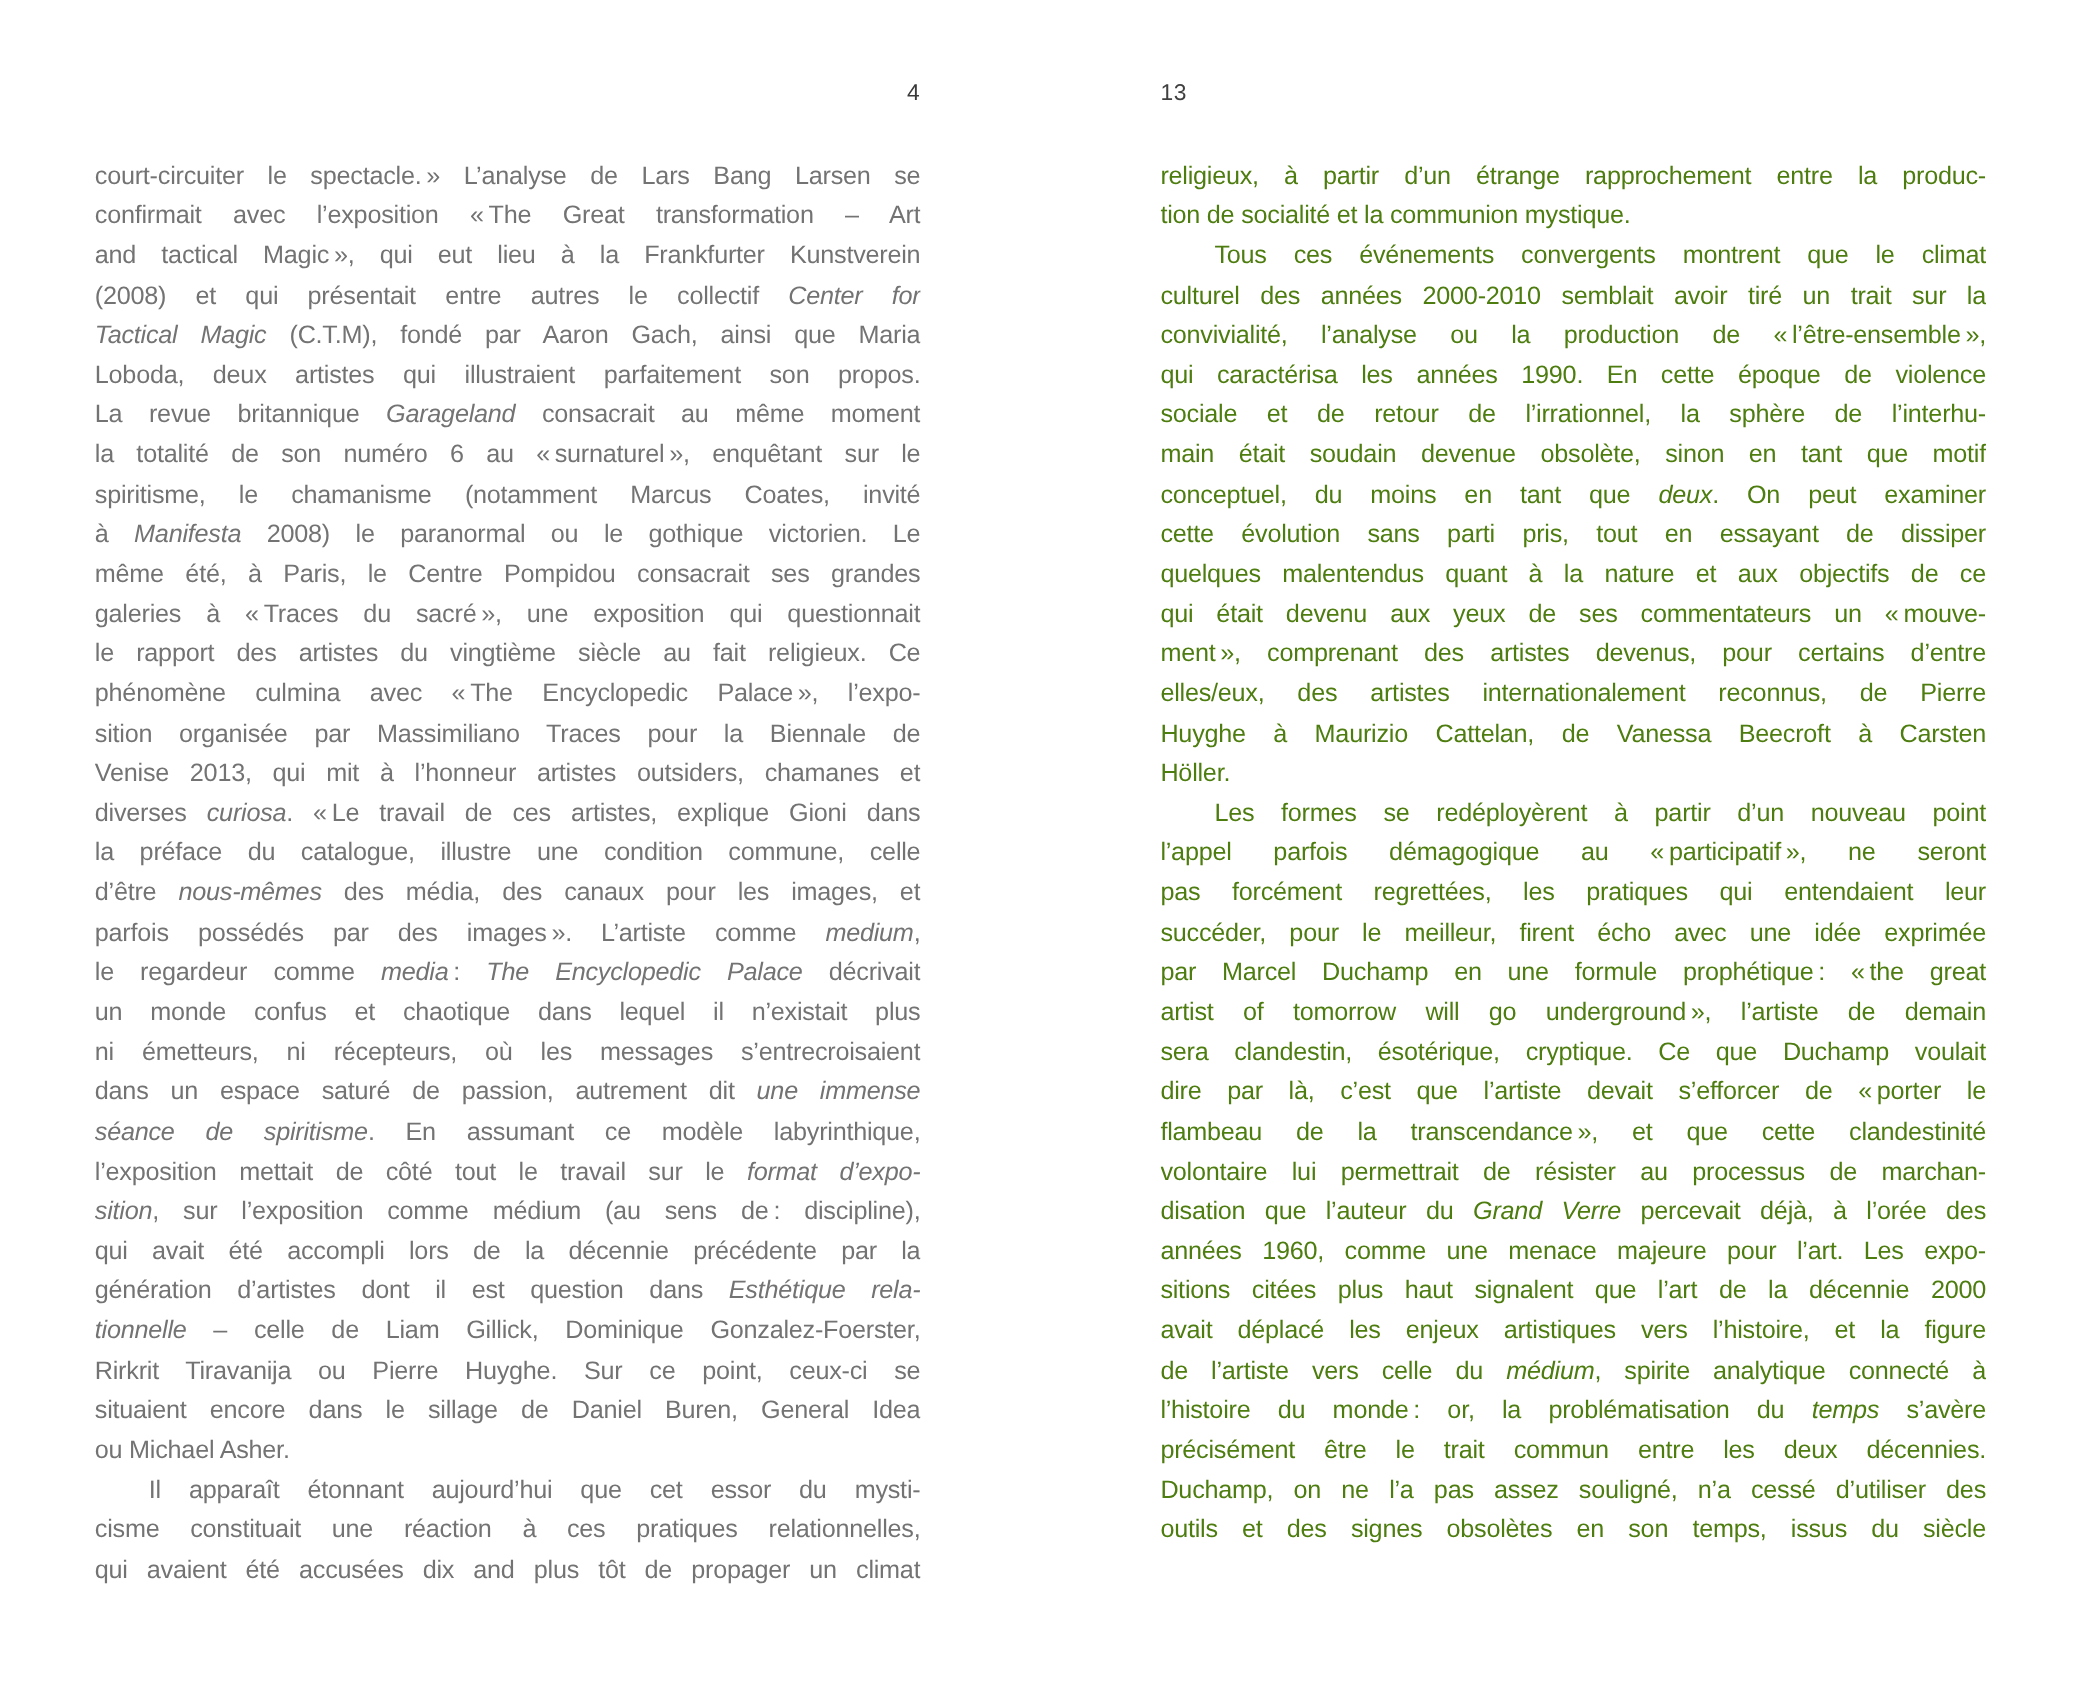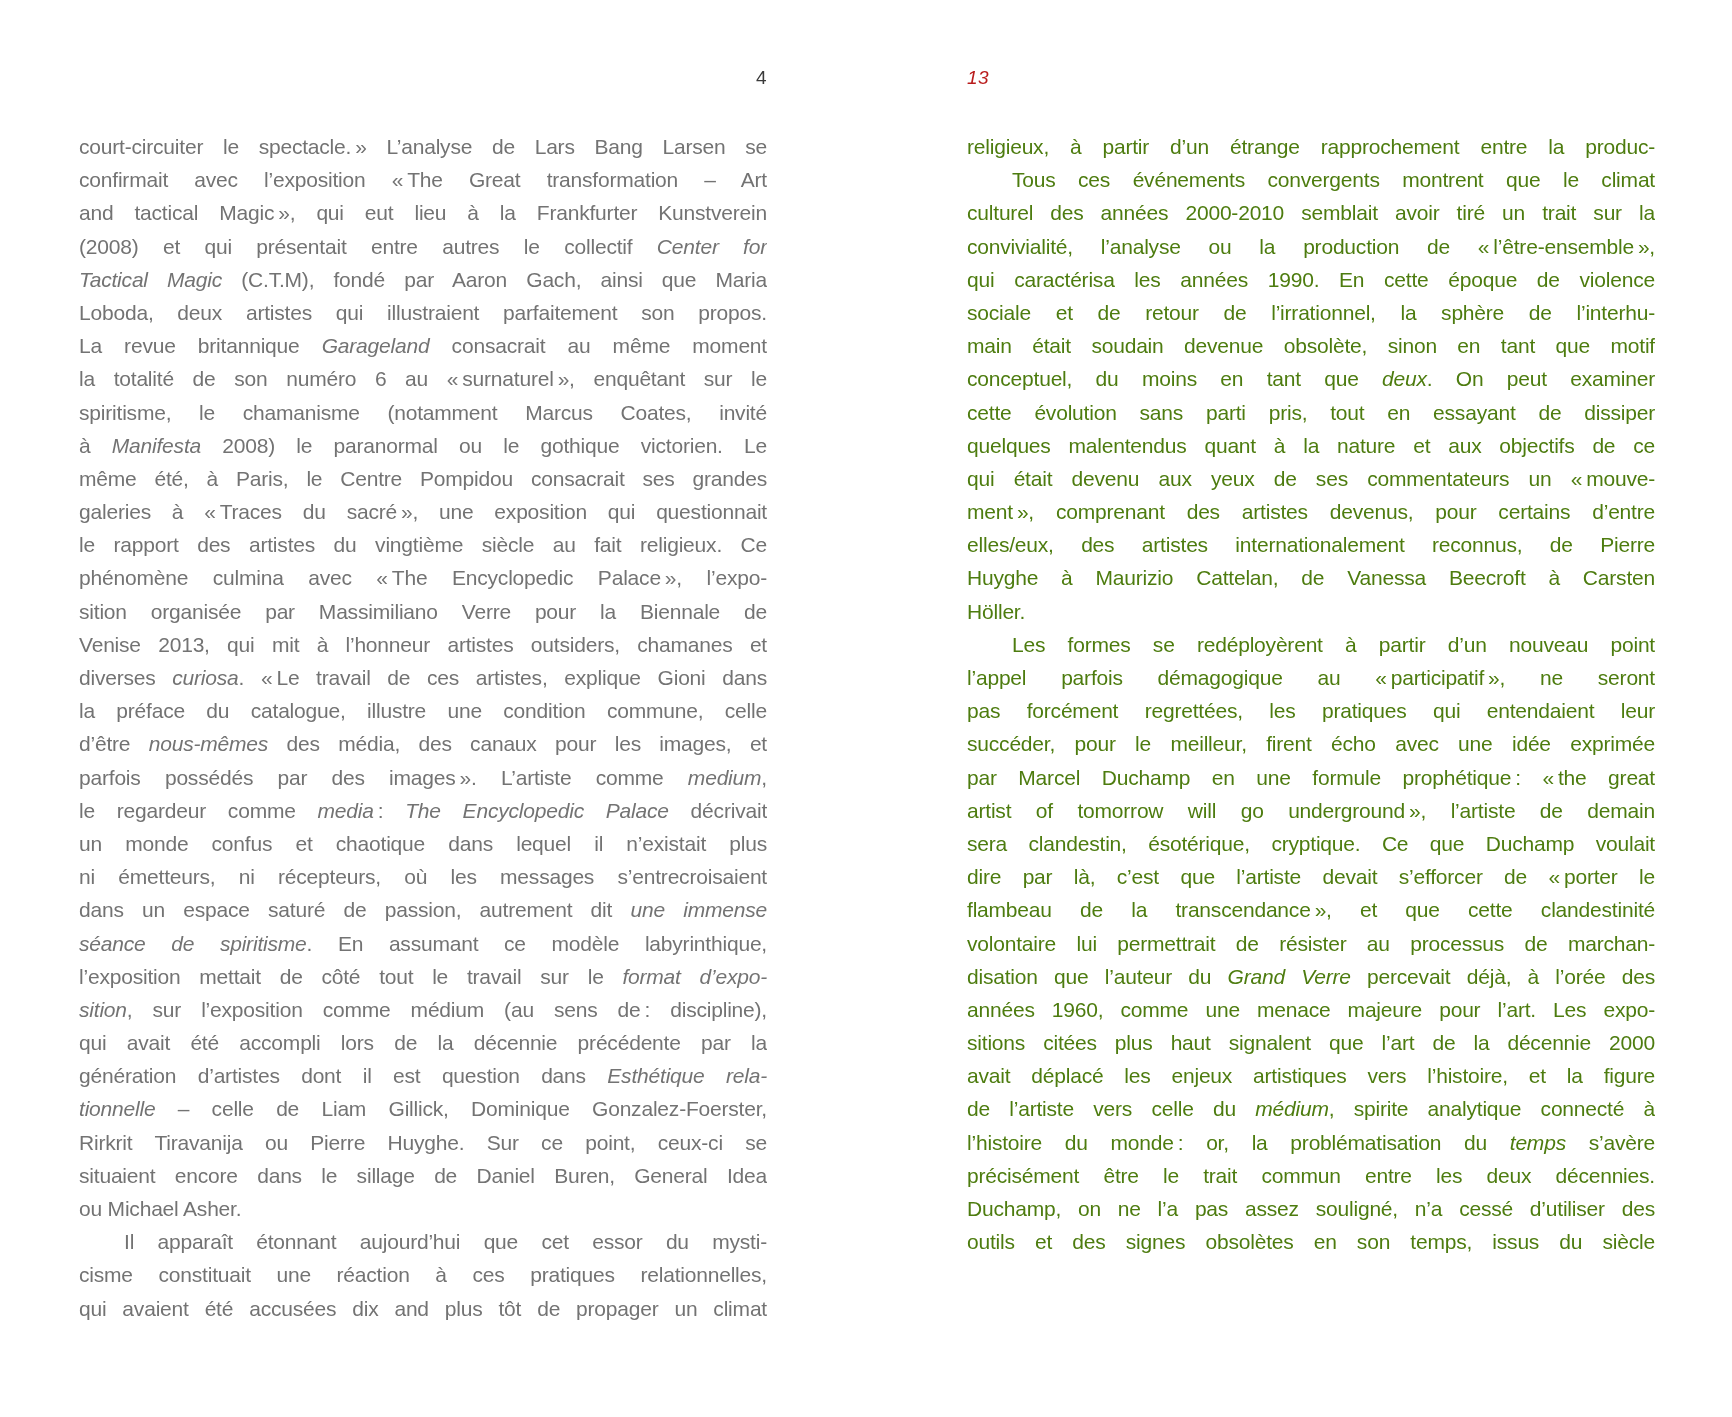--- a/index.html
+++ b/index.html
@@ -42,37 +42,37 @@
   }
   .line.end { text-align-last: left; }
   .line.indent { text-indent: 45px; }
   .line em { font-style: italic; }
 </style>
 </head>
 <body style="background: rgb(255, 255, 255);">
 
 <div class="spread">
   <div class="folio folio-left" style="color: rgb(58, 58, 58);">4</div>
-  <div class="folio folio-right" style="color: #b91c1c; font-style: italic;">13</div>
+  <div class="folio folio-right" style="color: #404040;">13</div>
   <div class="column col-left" style="color: #737373;">
       <div class="line">court-circuiter le spectacle. » L’analyse de Lars Bang Larsen se</div>
       <div class="line">confirmait avec l’exposition « The Great transformation – Art</div>
       <div class="line">and tactical Magic », qui eut lieu à la Frankfurter Kunstverein</div>
       <div class="line">(2008) et qui présentait entre autres le collectif <em>Center for</em></div>
       <div class="line"><em>Tactical Magic</em> (C.T.M), fondé par Aaron Gach, ainsi que Maria</div>
       <div class="line">Loboda, deux artistes qui illustraient parfaitement son propos.</div>
       <div class="line">La revue britannique <em>Garageland</em> consacrait au même moment</div>
       <div class="line">la totalité de son numéro 6 au « surnaturel », enquêtant sur le</div>
       <div class="line">spiritisme, le chamanisme (notamment Marcus Coates, invité</div>
       <div class="line">à <em>Manifesta</em> 2008) le paranormal ou le gothique victorien. Le</div>
       <div class="line">même été, à Paris, le Centre Pompidou consacrait ses grandes</div>
       <div class="line">galeries à « Traces du sacré », une exposition qui questionnait</div>
       <div class="line">le rapport des artistes du vingtième siècle au fait religieux. Ce</div>
       <div class="line">phénomène culmina avec « The Encyclopedic Palace », l’expo-</div>
-      <div class="line">sition organisée par Massimiliano Verre pour la Biennale de</div>
+      <div class="line">sition organisée par Massimiliano Traces pour la Biennale de</div>
       <div class="line">Venise 2013, qui mit à l’honneur artistes outsiders, chamanes et</div>
       <div class="line">diverses <em>curiosa</em>. « Le travail de ces artistes, explique Gioni dans</div>
       <div class="line">la préface du catalogue, illustre une condition commune, celle</div>
       <div class="line">d’être <em>nous-mêmes</em> des média, des canaux pour les images, et</div>
       <div class="line">parfois possédés par des images ». L’artiste comme <em>medium</em>,</div>
       <div class="line">le regardeur comme <em>media</em> : <em>The Encyclopedic Palace</em> décrivait</div>
       <div class="line">un monde confus et chaotique dans lequel il n’existait plus</div>
       <div class="line">ni émetteurs, ni récepteurs, où les messages s’entrecroisaient</div>
       <div class="line">dans un espace saturé de passion, autrement dit <em>une immense</em></div>
       <div class="line"><em>séance de spiritisme</em>. En assumant ce modèle labyrinthique,</div>
@@ -83,20 +83,21 @@
       <div class="line"><em>tionnelle</em> – celle de Liam Gillick, Dominique Gonzalez-Foerster,</div>
       <div class="line">Rirkrit Tiravanija ou Pierre Huyghe. Sur ce point, ceux-ci se</div>
       <div class="line">situaient encore dans le sillage de Daniel Buren, General Idea</div>
       <div class="line end">ou Michael Asher.</div>
       <div class="line indent">Il apparaît étonnant aujourd’hui que cet essor du mysti-</div>
       <div class="line">cisme constituait une réaction à ces pratiques relationnelles,</div>
       <div class="line">qui avaient été accusées dix and plus tôt de propager un climat</div>
     </div>
   <div class="column col-right" style="color: #4d7c0f;">
       <div class="line">religieux, à partir d’un étrange rapprochement entre la produc-</div>
+      <div class="line end">tion de socialité et la communion mystique.</div>
       <div class="line indent">Tous ces événements convergents montrent que le climat</div>
       <div class="line">culturel des années 2000-2010 semblait avoir tiré un trait sur la</div>
       <div class="line">convivialité, l’analyse ou la production de « l’être-ensemble »,</div>
       <div class="line">qui caractérisa les années 1990. En cette époque de violence</div>
       <div class="line">sociale et de retour de l’irrationnel, la sphère de l’interhu-</div>
       <div class="line">main était soudain devenue obsolète, sinon en tant que motif</div>
       <div class="line">conceptuel, du moins en tant que <em>deux</em>. On peut examiner</div>
       <div class="line">cette évolution sans parti pris, tout en essayant de dissiper</div>
       <div class="line">quelques malentendus quant à la nature et aux objectifs de ce</div>
       <div class="line">qui était devenu aux yeux de ses commentateurs un « mouve-</div>

